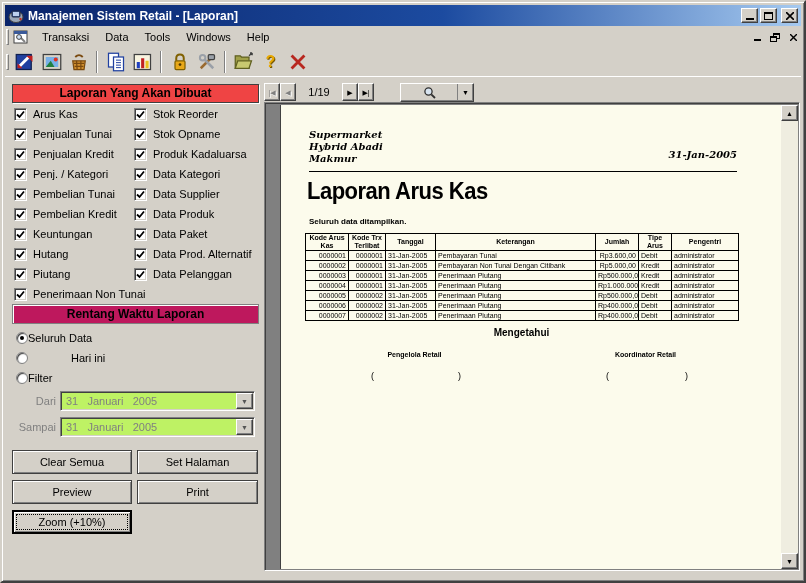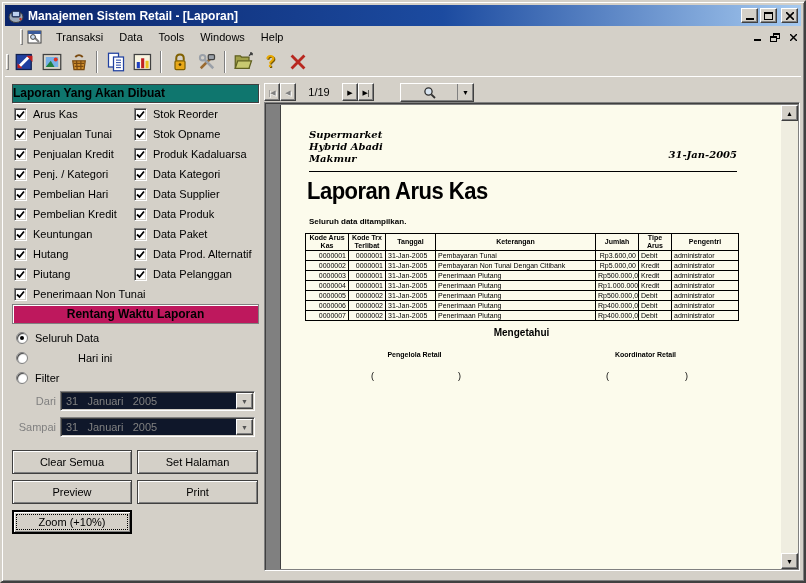--- a/index.html
+++ b/index.html
@@ -21,56 +21,56 @@
     border:1px solid;border-color:#fff #404040 #404040 #fff;
     box-shadow:inset -1px -1px 0 #808080;
     display:flex;align-items:center;justify-content:center;flex:none;}
   .glyph-min{width:8px;height:2px;background:#000;margin-top:7px;}
   .glyph-max{width:9px;height:8px;border:1px solid #000;border-top:2px solid #000;}
   .glyph-restore{position:relative;width:10px;height:9px;}
   .glyph-restore i{position:absolute;display:block;border:1px solid #000;border-top:2px solid #000;background:#D4D0C8;width:7px;height:6px;}
   .glyph-restore i:first-child{right:0;top:0;}
   .glyph-restore i:last-child{left:0;bottom:0;}
   
-  #menubar{position:absolute;left:17px;top:24px;right:3px;height:22px;display:flex;align-items:center;}
+  #menubar{position:absolute;left:3px;top:24px;right:3px;height:22px;display:flex;align-items:center;}
   .grip{width:3px;height:16px;border-left:1px solid #fff;border-top:1px solid #fff;border-right:1px solid #808080;border-bottom:1px solid #808080;margin:0 2px 0 1px;flex:none;}
   .menu-item{padding:3px 8px;cursor:default;}
   #menubar .mdi-icon{width:17px;height:15px;margin:0 4px 0 2px;flex:none;}
   #menubar .spacer{flex:1;}
   .mdibtn{width:16px;height:14px;display:flex;align-items:center;justify-content:center;margin-left:2px;flex:none;}
   
   #toolbar{position:absolute;left:3px;top:46px;right:3px;height:29px;display:flex;align-items:center;
     border-bottom:1px solid #fff;}
   .tbtn{width:25px;height:25px;display:flex;align-items:center;justify-content:center;margin:0 1px;flex:none;}
   .tsep{width:2px;height:22px;border-left:1px solid #808080;border-right:1px solid #fff;margin:0 4px;flex:none;}
   .help-q{font-size:16px;font-weight:900;color:#E8A800;text-shadow:1px 1px 0 #7a5a00;line-height:1;}
   
-  .sec-title1{position:absolute;left:10px;top:82px;width:247px;height:19px;background:#0f766e;
+  .sec-title1{position:absolute;left:10px;top:82px;width:247px;height:19px;background:#ef4444;
     border:1px solid #404040;box-shadow:1px 1px 0 #fff;
-    font-weight:bold;font-size:12px;text-align:left;line-height:17px;}
+    font-weight:bold;font-size:12px;text-align:center;line-height:17px;}
   .cb-col{position:absolute;width:120px;}
   #cb-col1{left:12px;top:102px;}
   #cb-col2{left:132px;top:102px;width:126px;}
   .cb-row{display:flex;align-items:center;height:20px;}
   .cb{width:13px;height:13px;background:#fff;flex:none;
     border:1px solid;border-color:#808080 #fff #fff #808080;
     box-shadow:inset 1px 1px 0 #404040, inset -1px -1px 0 #D4D0C8;
     display:flex;align-items:center;justify-content:center;}
   .cb svg{display:block;}
   .cb-label{margin-left:6px;white-space:nowrap;}
   .sec-title2{position:absolute;left:10px;top:302px;width:247px;height:20px;background:#be185d;
     border:1px solid #808080;box-shadow:inset 1px 1px 0 #fff;
     font-weight:bold;font-size:12px;text-align:center;line-height:18px;}
   .radio-row{position:absolute;left:14px;display:flex;align-items:center;height:16px;}
   .radio{width:12px;height:12px;border-radius:50%;background:#fff;flex:none;
     border:1px solid #808080;box-shadow:inset 1px 1px 1px #404040;position:relative;}
   .radio.on::after{content:"";position:absolute;left:3px;top:3px;width:4px;height:4px;border-radius:50%;background:#000;}
-  .radio-label{margin-left:7px;}
+  .radio-label{}
   .fld-label{position:absolute;color:#808080;text-align:right;}
-  .combo{position:absolute;height:20px;background:#0f172a;
+  .combo{position:absolute;height:20px;background:#bef264;
     border:1px solid;border-color:#808080 #fff #fff #808080;
     box-shadow:inset 1px 1px 0 #404040, inset -1px -1px 0 #D4D0C8;
     display:flex;align-items:center;}
   .combo .val{flex:1;color:#808080;padding-left:5px;white-space:pre;overflow:hidden;}
   .combo .drop{width:17px;height:16px;margin-right:1px;background:#D4D0C8;flex:none;
     border:1px solid;border-color:#fff #404040 #404040 #fff;box-shadow:inset -1px -1px 0 #808080;
     display:flex;align-items:center;justify-content:center;font-size:7px;color:#555;}
   .btn{position:absolute;height:24px;background:#D4D0C8;
     border:1px solid #404040;box-shadow:inset 1px 1px 0 #fff, inset -1px -1px 0 #808080;
     font-family:"Liberation Sans",sans-serif;font-size:11px;color:#000;
@@ -295,21 +295,21 @@
           </svg>
       </span>
       <span class="cb-label">Penj. / Kategori</span>
     </label>
       <label class="cb-row">
       <span class="cb">
         <svg width="9" height="9" viewBox="0 0 9 9">
             <path d="M1 4.5 L3.5 7 L8 1.5" fill="none" stroke="#000" stroke-width="1.8"></path>
           </svg>
       </span>
-      <span class="cb-label">Pembelian Hari</span>
+      <span class="cb-label">Pembelian Tunai</span>
     </label>
       <label class="cb-row">
       <span class="cb">
         <svg width="9" height="9" viewBox="0 0 9 9">
             <path d="M1 4.5 L3.5 7 L8 1.5" fill="none" stroke="#000" stroke-width="1.8"></path>
           </svg>
       </span>
       <span class="cb-label">Pembelian Kredit</span>
     </label>
       <label class="cb-row">

